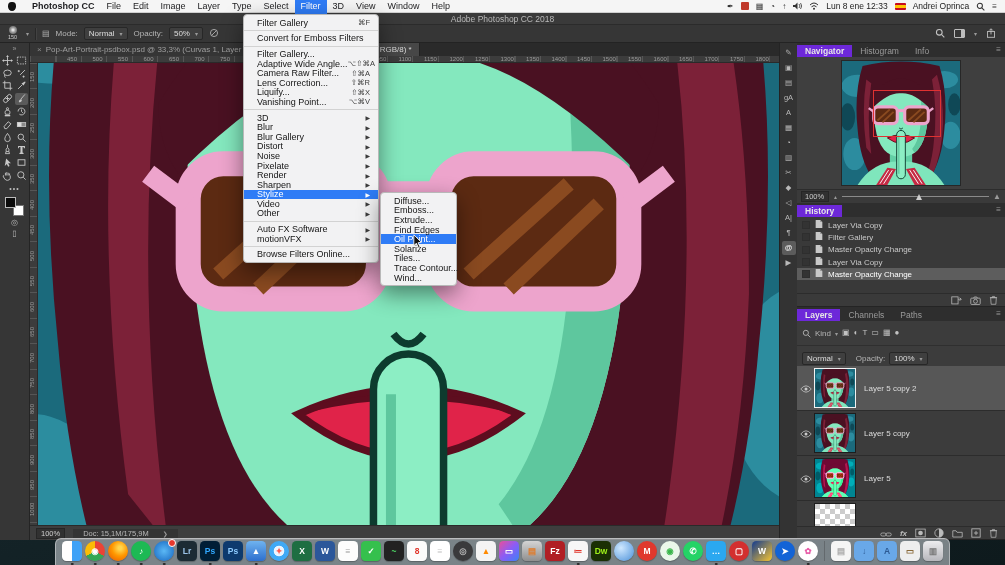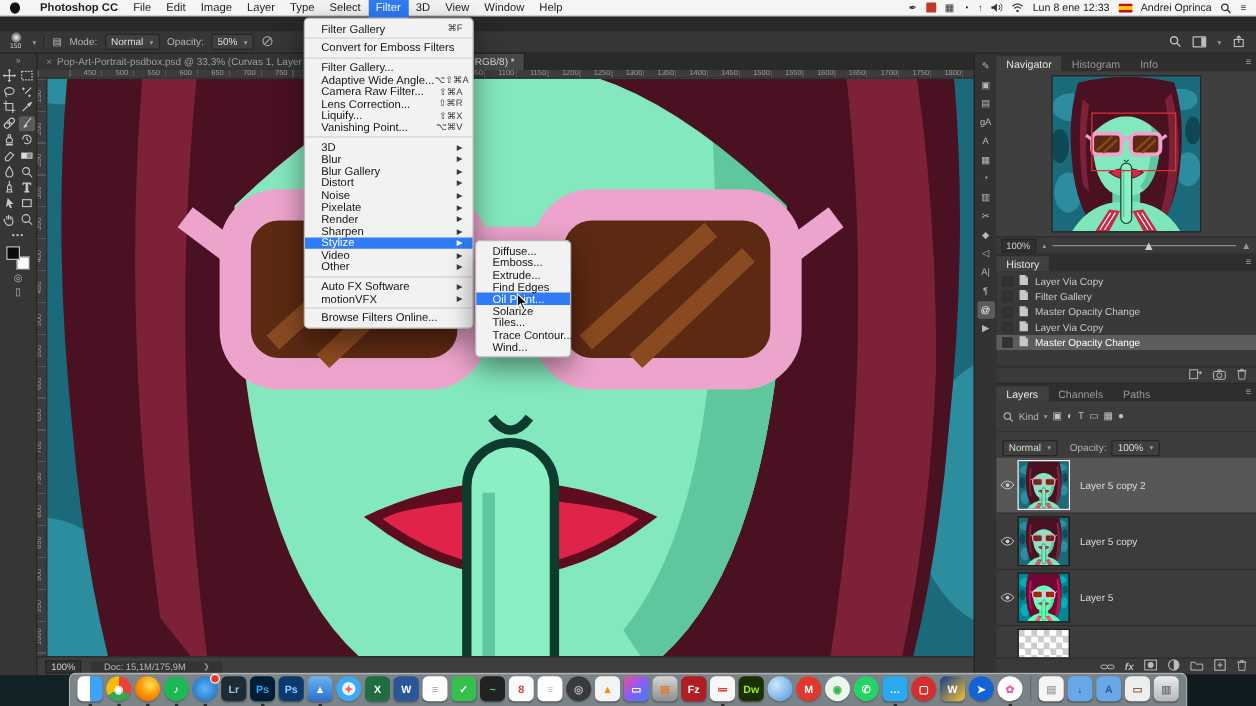--- a/index.html
+++ b/index.html
@@ -70,21 +70,21 @@
   .panel-strip{position:absolute;left:779px;top:43px;width:18px;height:497px;background:#333;border-left:1px solid #242424;
     display:flex;flex-direction:column;align-items:center;padding-top:3px;gap:1.5px}
   .strip-icon{width:14px;height:13.5px;border-radius:2px;display:flex;align-items:center;justify-content:center;
     font-size:7.5px;color:#b9b9b9;line-height:1}
   .strip-icon.active{background:#5c5c5c;color:#fff}
   
   .panels{position:absolute;left:797px;top:43px;width:208px;height:497px;background:#393939}
   .panel{position:absolute;left:0;right:0;border-bottom:1px solid #242424}
   .ptabs{height:14px;background:#2e2e2e;display:flex;align-items:flex-end;font-size:8.5px;color:#9a9a9a;position:relative}
   .ptab{padding:0 8px;height:12px;display:flex;align-items:center;white-space:nowrap}
-  .ptab.active{background:#404040;color:#e6e6e6;font-weight:normal}
+  .ptab.active{background:#6d28d9;color:#e6e6e6;font-weight:bold}
   .pmenu{position:absolute;right:4px;top:2px;color:#9a9a9a;font-size:8px}
   .nav-panel{top:0;height:160px}
   .nav-body{height:132px;background:#3f3f3f;display:flex;align-items:center;justify-content:center}
   .nav-thumb{width:118px;height:124px;position:relative;outline:1px solid #272727;overflow:hidden}
   .nav-thumb svg{display:block;width:100%;height:100%}
   .nav-box{position:absolute;left:26%;top:23%;width:58%;height:38%;border:1.5px solid #e03131}
   .nav-footer{height:14px;display:flex;align-items:center;gap:4px;padding:0 4px;background:#3a3a3a;border-top:1px solid #2c2c2c;
     font-size:7.5px;color:#ccc}
   .nav-zoom{background:#303030;border:1px solid #262626;padding:0 3px;min-width:28px}
   .mtn{color:#9a9a9a}.mtn.sm{font-size:5px}.mtn.lg{font-size:8px}
@@ -184,20 +184,23 @@
             <circle cx="6" cy="6" r="4"></circle>
             <path d="M9 9l4 4"></path>
           </svg>
       </span>
       <span class="mb-ico">≡</span>
     </div>
   </div>
 
   <div class="window"></div>
 
+  <div class="titlebar">
+    <span>Adobe Photoshop CC 2018</span>
+  </div>
 
   <div class="optionsbar">
     <div class="brush-preview">
       <span class="bp-circle"></span>
       <span class="bp-num">150</span>
     </div>
     <span class="caret">▾</span>
     <span class="ob-sep"></span>
     <span class="mini-ico">▤</span>
     <span>Mode:</span>

